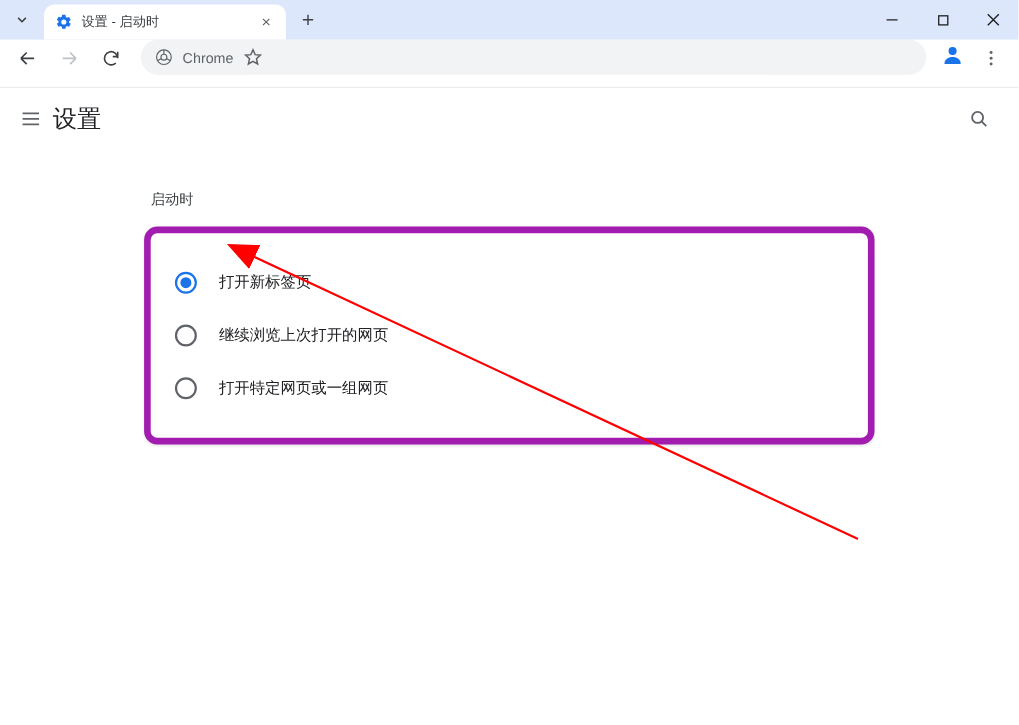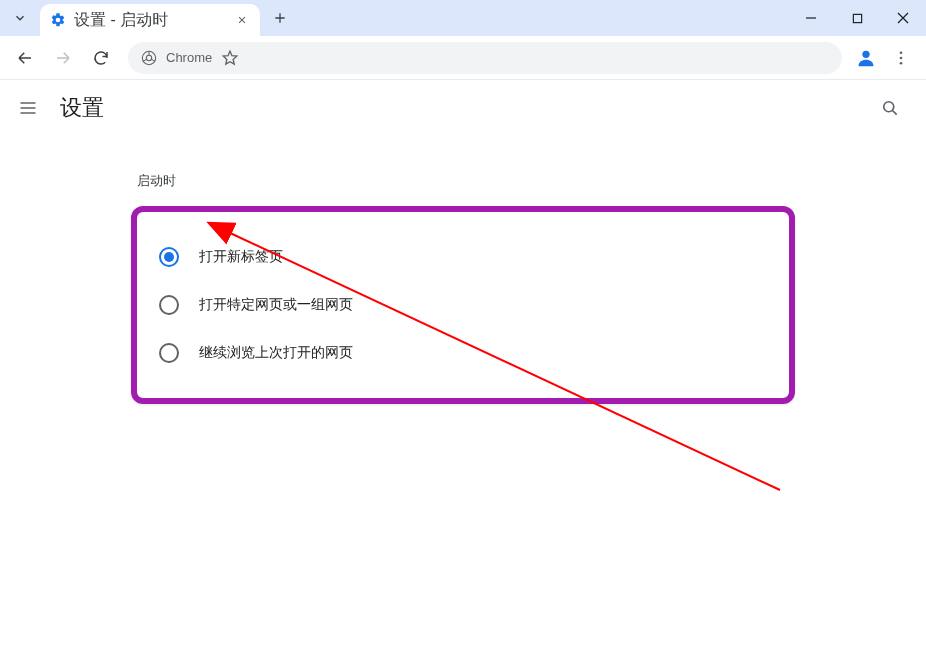--- a/index.html
+++ b/index.html
@@ -32,21 +32,21 @@
   .tab {
     background:#fff;
     height:32px;
     margin-left:6px;
     border-radius:10px 10px 0 0;
     display:flex;
     align-items:center;
     padding:0 10px;
     min-width:220px;
     gap:8px;
-    font-size:16px;
+    font-size:12px;
     color:#3c4043;
   }
   .tab .favicon { width:16px; height:16px; display:flex; align-items:center; justify-content:center; color:#1a73e8;}
   .tab .tab-title { flex:1; white-space:nowrap; overflow:hidden; text-overflow:ellipsis;}
   .tab .tab-close { width:16px; height:16px; display:flex; align-items:center; justify-content:center; color:#5f6368;}
   .newtab-btn {
     width:28px; height:28px; margin-left:6px; margin-bottom:4px;
     display:flex; align-items:center; justify-content:center;
     border-radius:50%;
     color:#3c4043;
@@ -56,21 +56,20 @@
     display:flex; align-items:center;
   }
   .win-btn { width:46px; height:36px; display:flex; align-items:center; justify-content:center;}
 
   
   .toolbar {
     height:44px;
     background:#fff;
     border-bottom:1px solid #e8eaed;
     display:flex;
-    align-items:center;
     padding:0 8px;
     gap:4px;
   }
   .tool-icon {
     width:34px; height:34px; border-radius:50%;
     display:flex; align-items:center; justify-content:center;
     color:#5f6368;
   }
   .tool-icon.disabled { color:#bdc1c6; }
   .omnibox {
@@ -100,21 +99,21 @@
   .page {
     position:relative;
     height: calc(659px - 36px - 44px);
     overflow:auto;
   }
   .settings-header {
     height:56px;
     display:flex;
     align-items:center;
     padding:0 16px;
-    gap:20px;
+    gap:8px;
   }
   .hamburger { width:24px; height:24px; display:flex; align-items:center; justify-content:center; color:#5f6368;}
   .settings-title { font-size:22px; color:#202124; font-weight:400;}
   .settings-search {
     margin-left:auto;
     width:40px; height:40px; border-radius:50%;
     display:flex; align-items:center; justify-content:center;
     color:#5f6368;
   }
 
@@ -282,26 +281,26 @@
 
     <div class="card">
 
       <div class="option-row">
         <span class="radio selected"></span>
         <span>打开新标签页</span>
       </div>
 
       <div class="option-row">
         <span class="radio"></span>
-        <span>打开特定网页或一组网页</span>
+        <span>继续浏览上次打开的网页</span>
       </div>
 
       <div class="option-row">
         <span class="radio"></span>
-        <span>继续浏览上次打开的网页</span>
+        <span>打开特定网页或一组网页</span>
       </div>
 
     </div>
   </div>
 
   <svg class="arrow-overlay" viewBox="0 0 926 579">
     <defs>
       <marker id="ah" markerWidth="14" markerHeight="12" refX="2" refY="6" orient="auto">
         <path d="M0 0 L14 6 L0 12 z" fill="#ff0000"></path>
       </marker>

